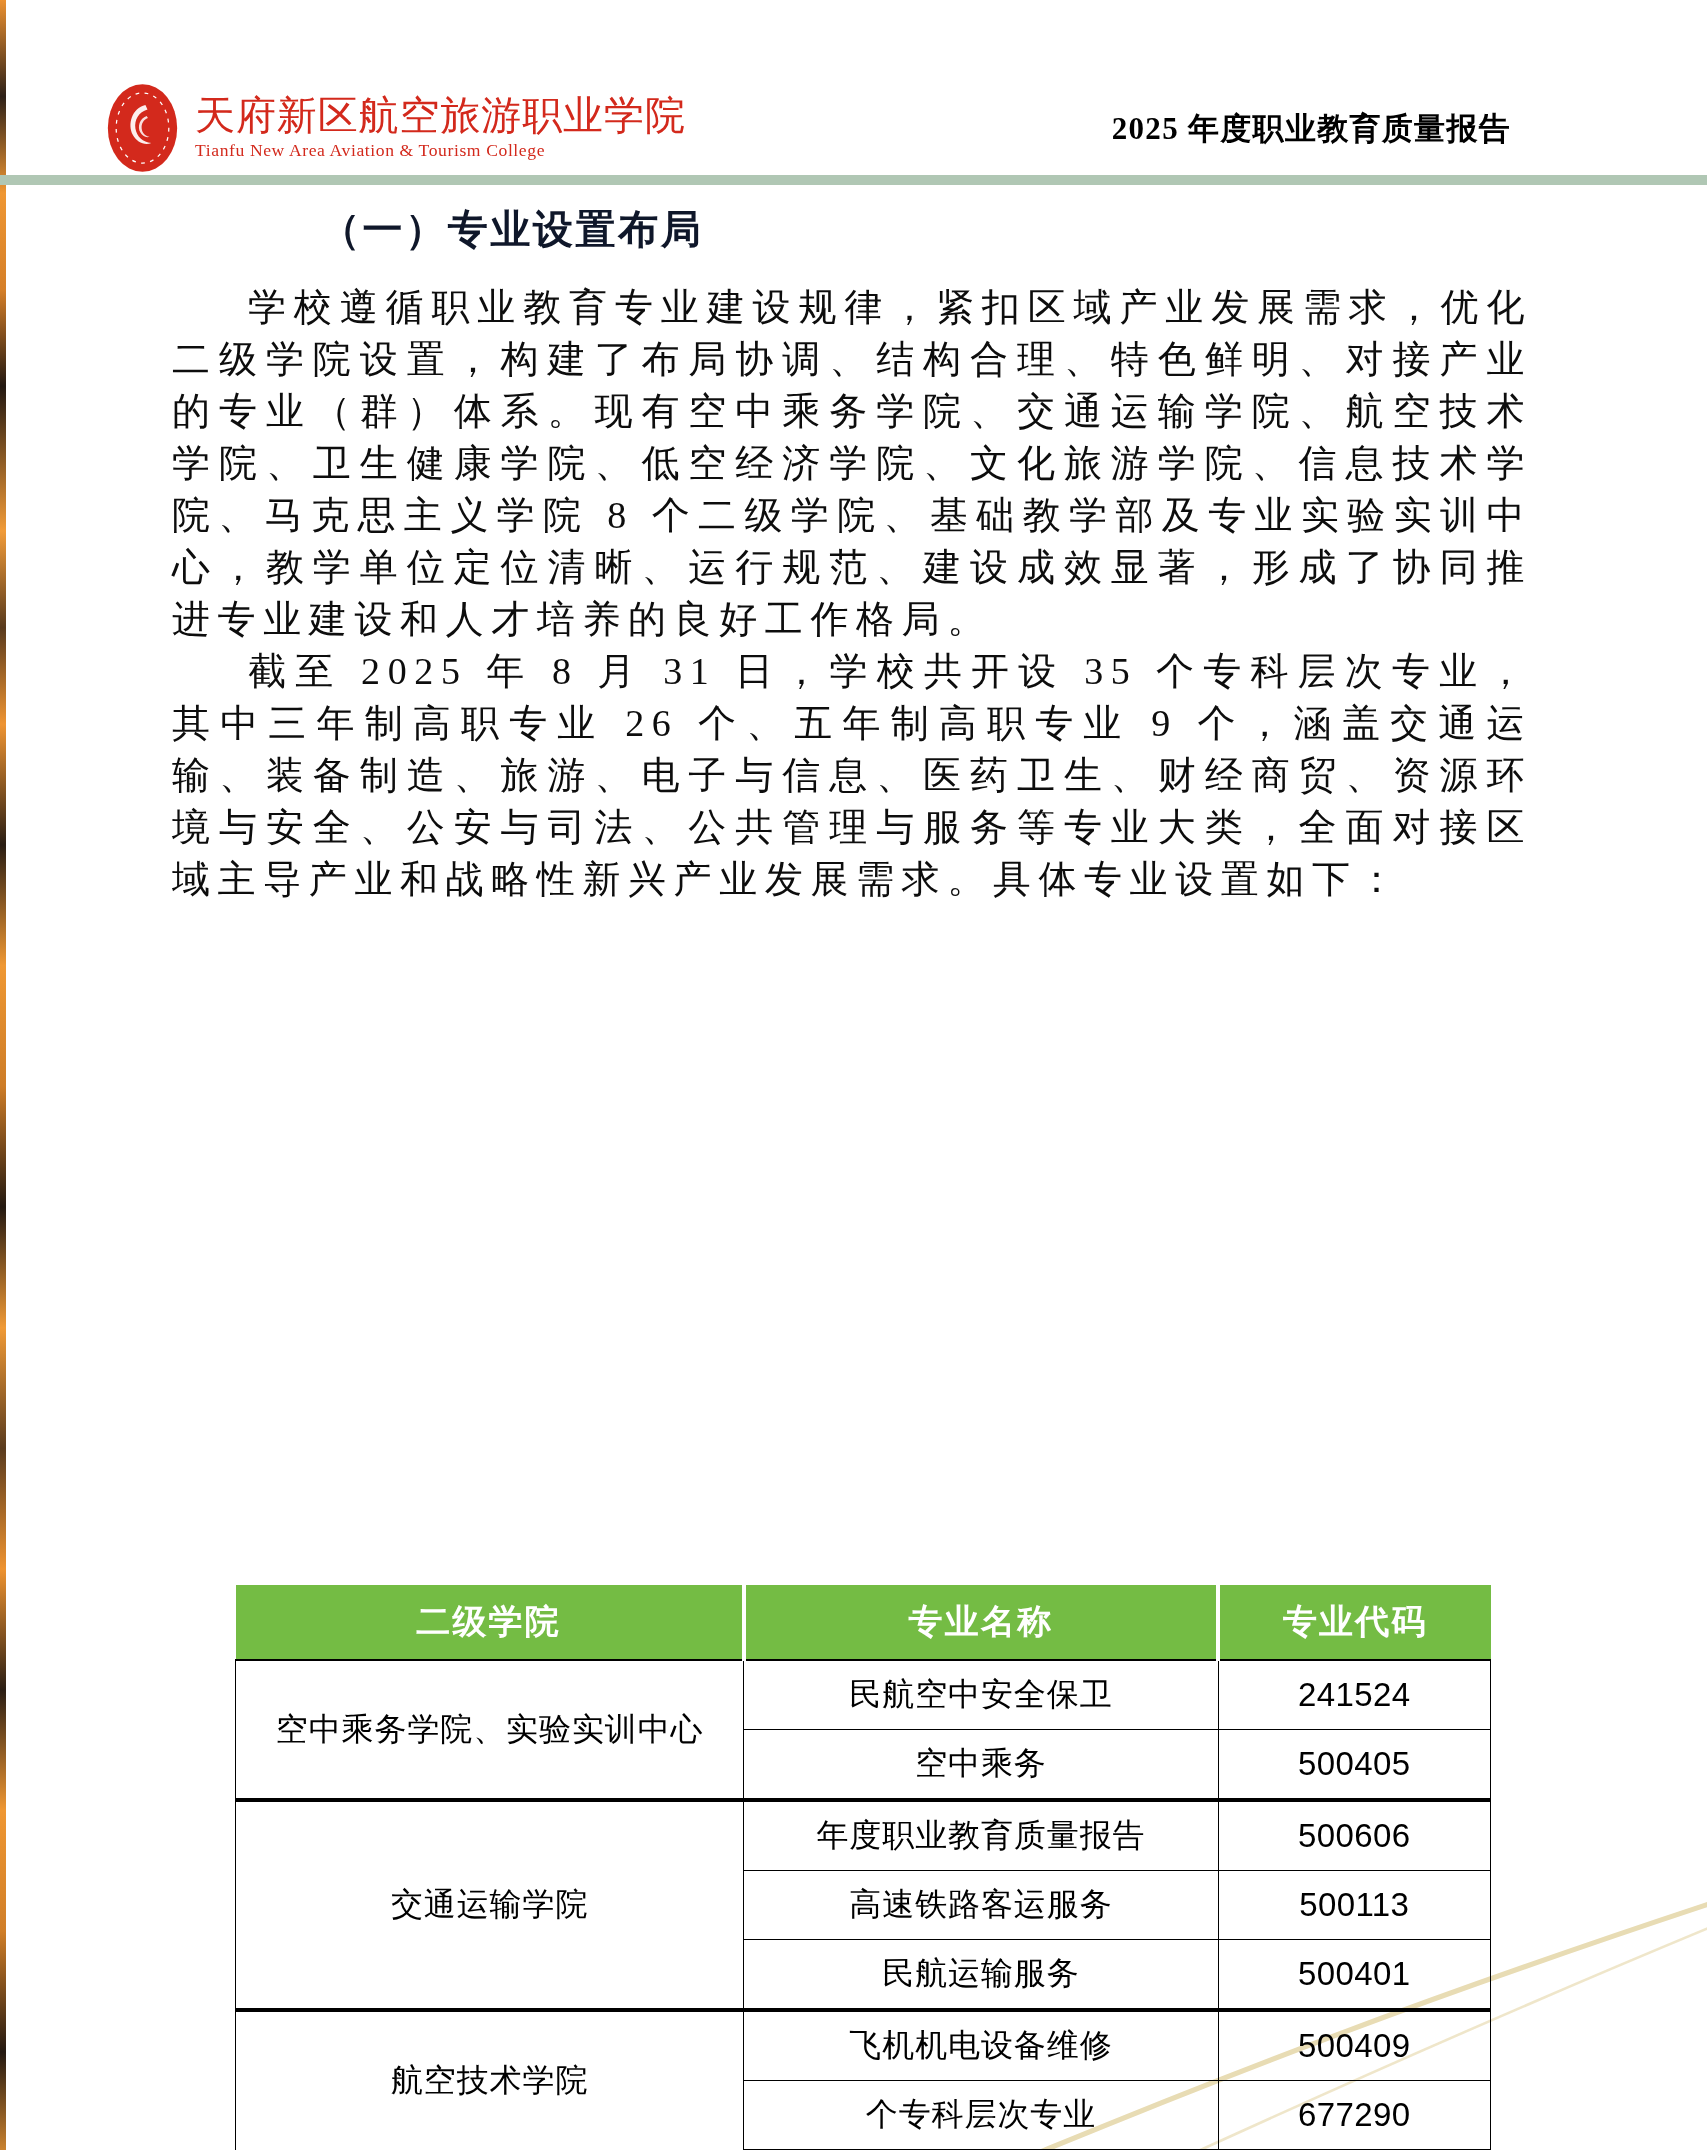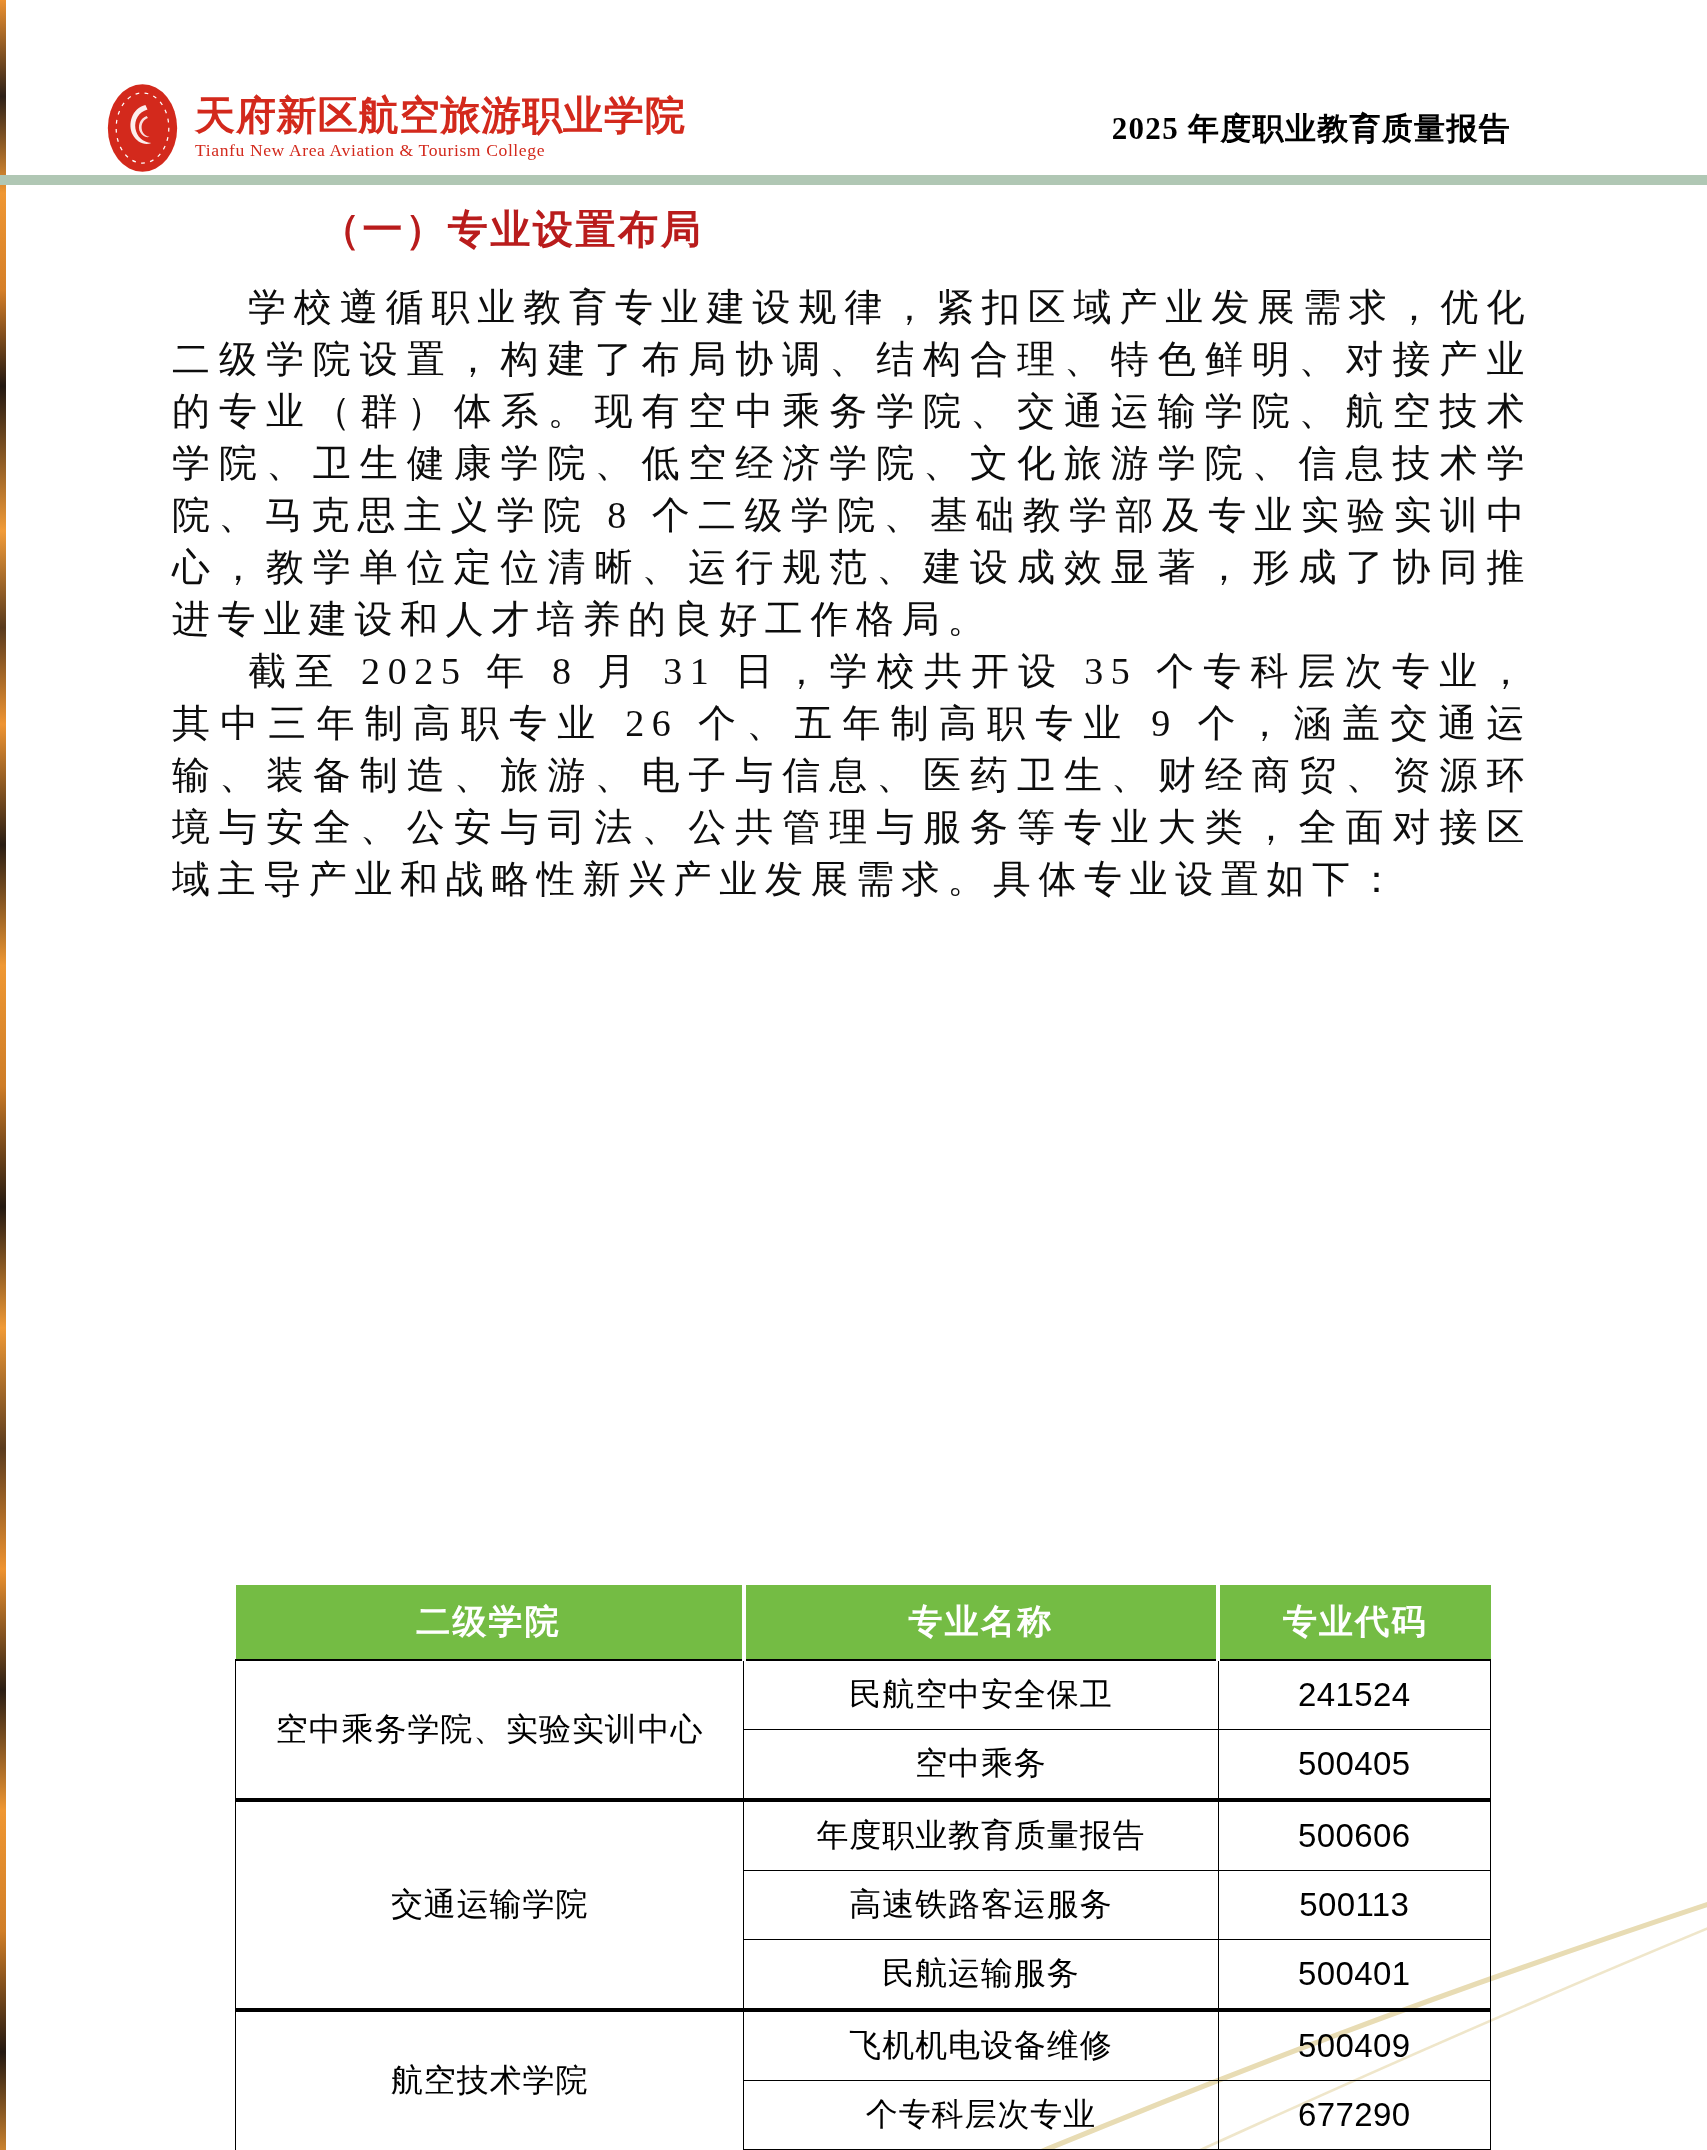--- a/index.html
+++ b/index.html
@@ -29,42 +29,42 @@
     z-index:3;
   }
   
   .logo-group{
     position:absolute;left:107px;top:82px;
     display:flex;align-items:center;gap:17px;z-index:4;
   }
   .seal{width:71px;height:92px;flex:0 0 auto;}
   .logo-text{display:flex;flex-direction:column;}
   .logo-cn{
-    font-size:40px;font-weight:bold;color:var(--brand-red,#d3291c);
+    font-size:40px;font-weight:normal;color:var(--brand-red,#d3291c);
     letter-spacing:0.9px;line-height:1.05;white-space:nowrap;
     font-family:"Liberation Serif", serif;
   }
   .logo-en{
     font-size:17.6px;color:var(--brand-red,#d3291c);
     letter-spacing:0.6px;margin-top:3.4px;white-space:nowrap;
     font-family:"Liberation Serif", serif;
   }
   .report-title{
     position:absolute;right:196px;top:108px;
     font-size:31px;font-weight:bold;color:#000;
     letter-spacing:1.3px;white-space:nowrap;z-index:4;
     font-family:"Liberation Serif", serif;
   }
   
   .text-block{
     position:absolute;left:172px;top:201px;width:1360px;z-index:1;
   }
   .section-heading{
     margin:0 0 22.4px 148px;
-    font-size:40px;font-weight:bold;color:#b91c1c;
+    font-size:40px;font-weight:bold;color:#0f172a;
     letter-spacing:2.6px;line-height:1.45;
   }
   .text-block p{
     margin:0;
     font-size:38px;line-height:52px;
     letter-spacing:0.2em;
     text-indent:2em;
     text-align:justify;
     color:#0d0d0d;
   }

